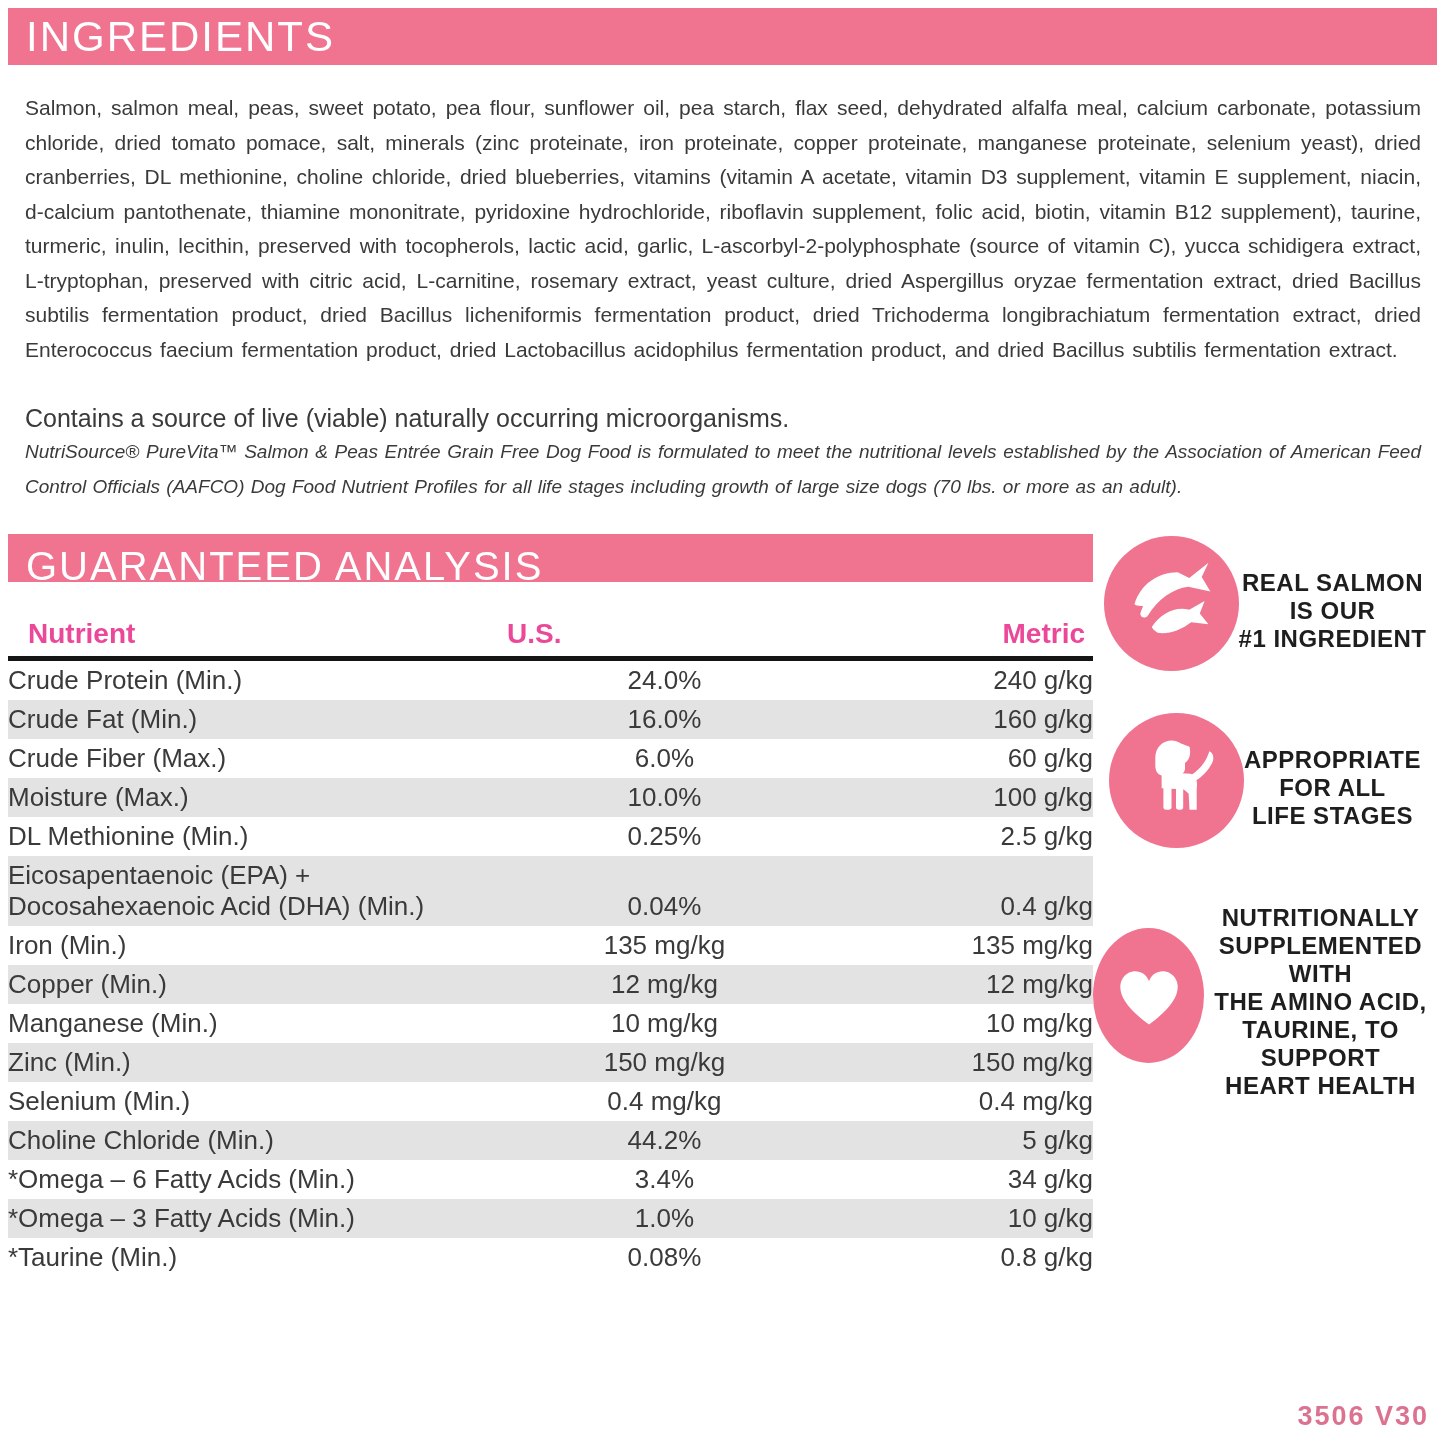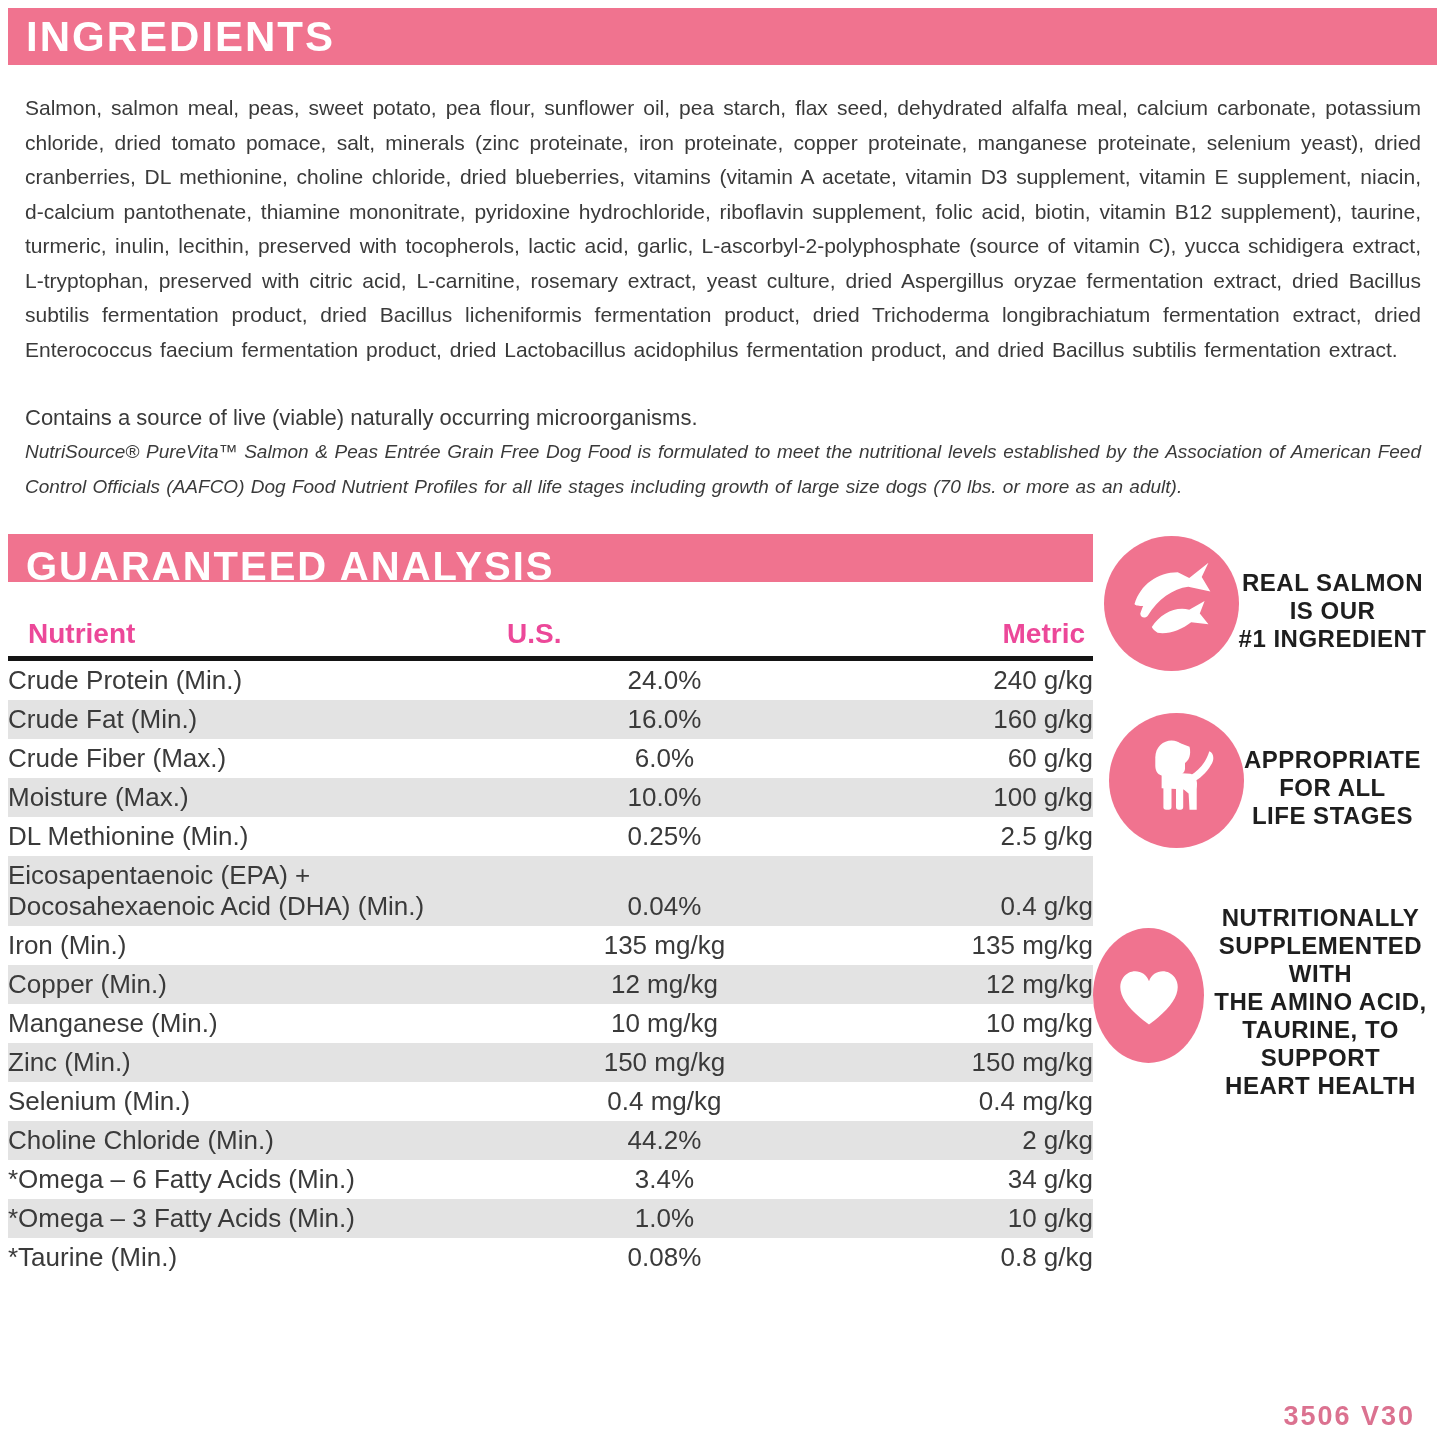--- a/index.html
+++ b/index.html
@@ -17,41 +17,41 @@
     color:var(--text);
     position:relative;
     overflow:hidden;
   }
   .page{position:absolute;inset:0;padding:8px;}
 
   
   .band{
     background:var(--pink);
     color:#fff;
-    font-weight:bold;
+    font-weight:normal;
     letter-spacing:2px;
   }
   .band.ingredients{
     height:57px;line-height:57px;
     font-size:42px;padding-left:18px;
   }
   .band.analysis{
     height:48px;line-height:64px;
     font-size:40px;padding-left:18px;
   }
 
   
   .top-text{padding:0 16px 0 17px;}
   .ingredients-body{
     margin-top:26px;
     font-size:21px;line-height:34.5px;
     text-align:justify;
     word-spacing:2px;
   }
-  .micro-note{margin-top:34px;font-size:22px;line-height:34px;}
+  .micro-note{margin-top:34px;font-size:25px;line-height:34px;}
   .aafco{font-size:19px;line-height:34.5px;text-align:justify;word-spacing:1px;font-style:italic;}
 
   
   .bottom{display:flex;margin-top:30px;}
   .left-col{width:1085px;flex:0 0 auto;}
   .right-rail{
     flex:1;
     display:flex;flex-direction:column;align-items:center;
     text-align:center;
     padding-top:2px;
@@ -98,21 +98,21 @@
   .badge-label{
     margin-top:14px;
     font-size:24px;line-height:28px;
     font-weight:bold;color:var(--dark);
     letter-spacing:0.5px;
     white-space:pre-line;
   }
 
   .product-code{
     position:absolute;
-    right:30px;bottom:6px;
+    right:16px;bottom:6px;
     color:var(--code-pink);
     font-weight:bold;
     font-size:27px;
     letter-spacing:2px;
   }
 </style>
 </head>
 <body>
 
 <div class="page">
@@ -200,21 +200,21 @@
               <td class="col-metric">150 mg/kg</td>
             </tr>
             <tr>
               <td class="col-nutrient">Selenium (Min.)</td>
               <td class="col-us">0.4 mg/kg</td>
               <td class="col-metric">0.4 mg/kg</td>
             </tr>
             <tr>
               <td class="col-nutrient">Choline Chloride (Min.)</td>
               <td class="col-us">44.2%</td>
-              <td class="col-metric">2 g/kg</td>
+              <td class="col-metric">5 g/kg</td>
             </tr>
             <tr>
               <td class="col-nutrient">*Omega – 6 Fatty Acids (Min.)</td>
               <td class="col-us">3.4%</td>
               <td class="col-metric">34 g/kg</td>
             </tr>
             <tr>
               <td class="col-nutrient">*Omega – 3 Fatty Acids (Min.)</td>
               <td class="col-us">1.0%</td>
               <td class="col-metric">10 g/kg</td>

